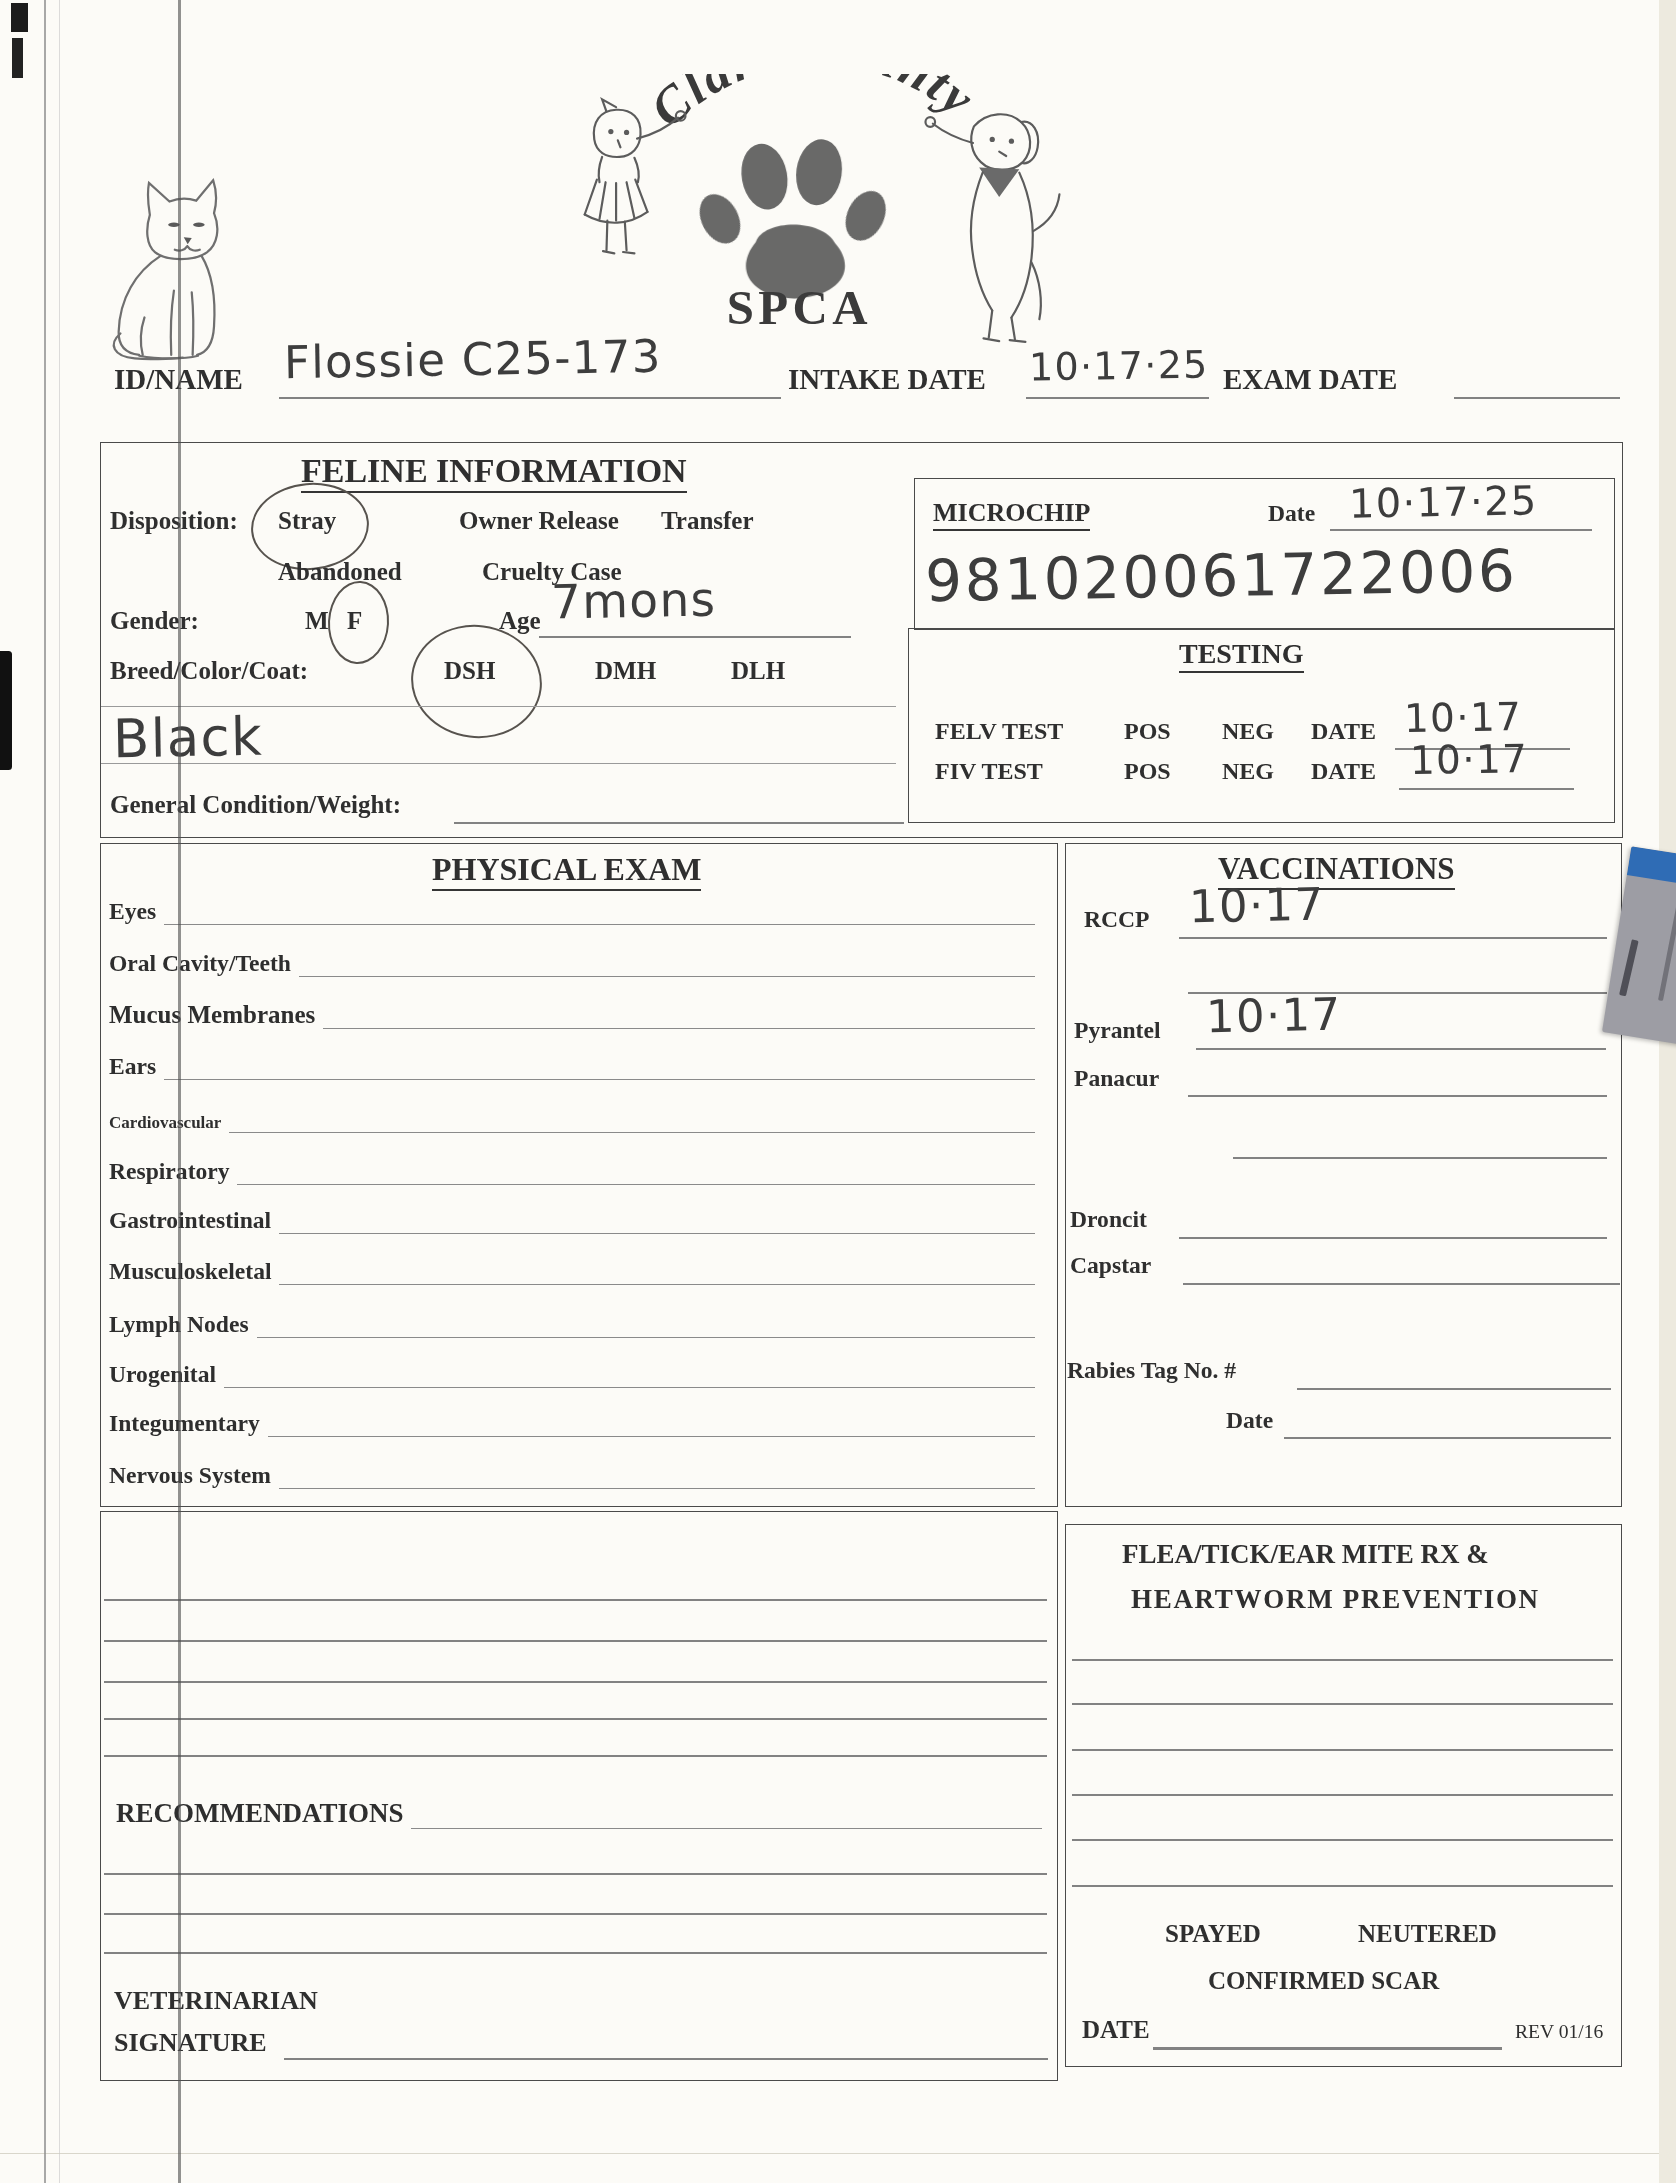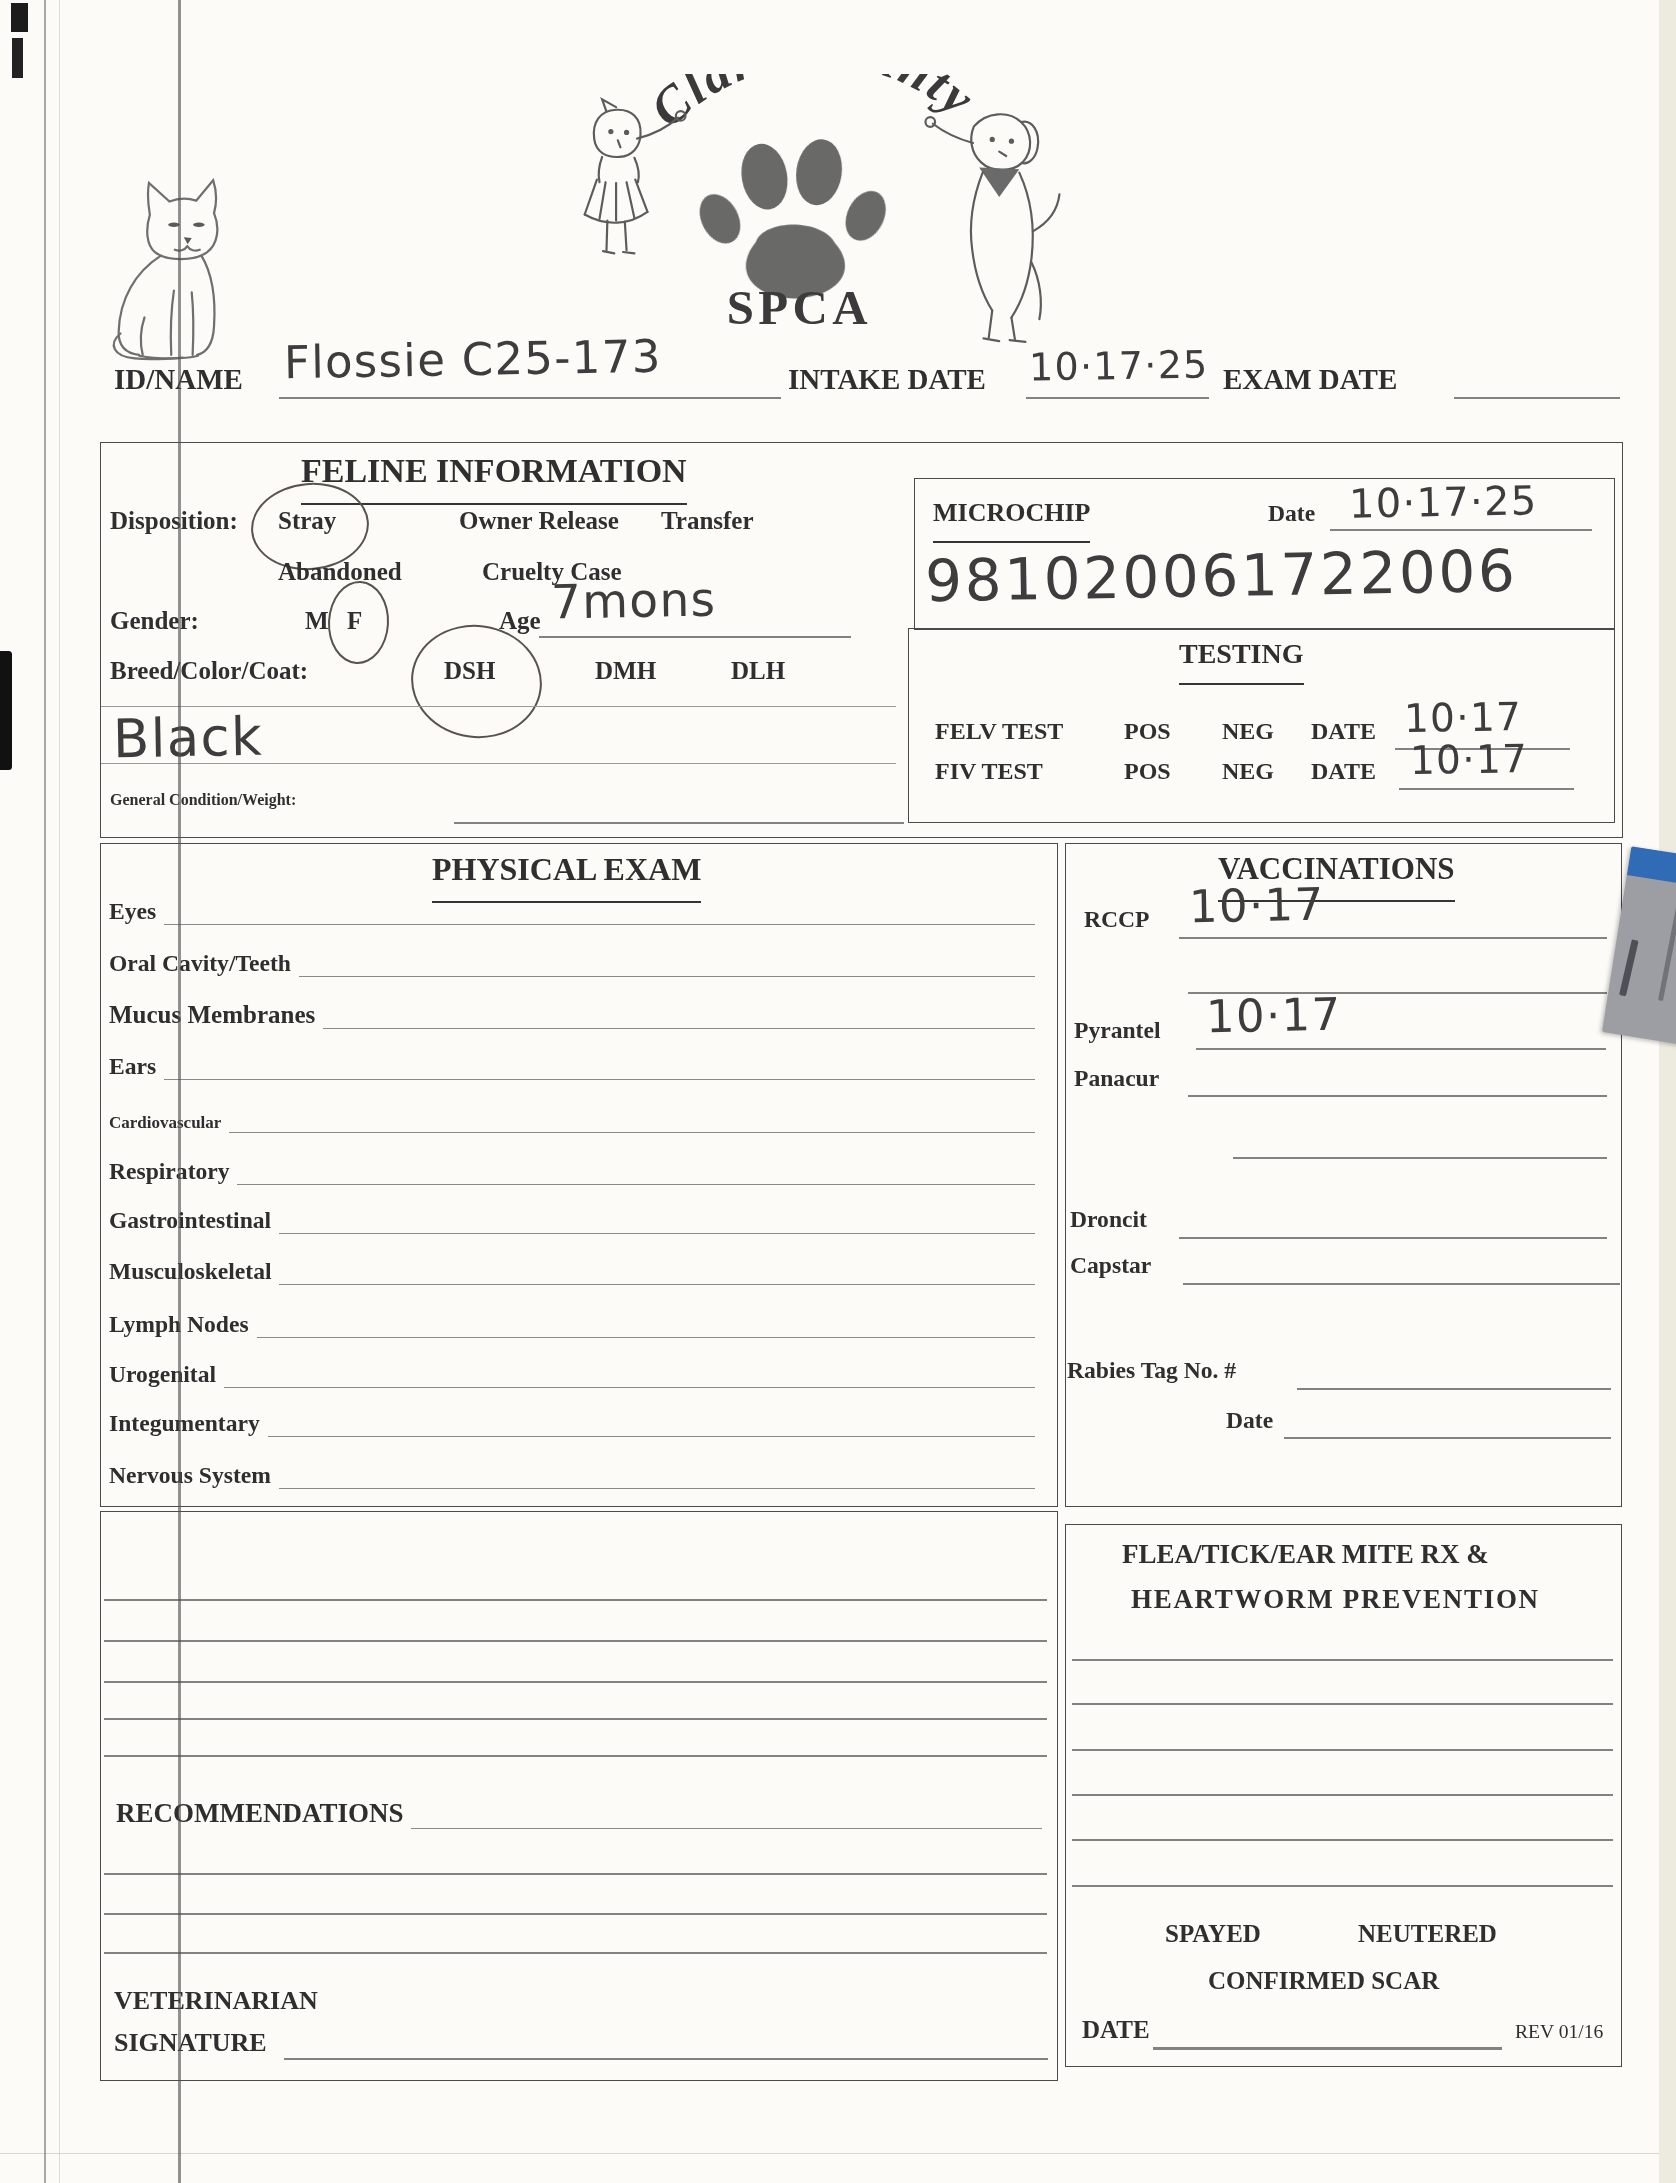--- a/index.html
+++ b/index.html
@@ -5,21 +5,21 @@
   html,body{margin:0;padding:0;background:#e8e6df;}
   .page{position:relative;width:1677px;height:2199px;background:#fcfbf7;overflow:hidden;
         font-family:"Liberation Serif",serif;color:#2e2e2e;}
   .abs{position:absolute;}
   .lbl{position:absolute;font-family:"Liberation Serif",serif;font-weight:bold;color:#2f2f2f;white-space:nowrap;}
   .hw{position:absolute;font-family:"DejaVu Sans",sans-serif;color:#3d3d3d;white-space:nowrap;
       transform:rotate(-1deg);letter-spacing:1.3px;}
   .rule{position:absolute;background:#828282;height:1.7px;}
   .rule.light{background:#9a9a9a;height:1.3px;}
   .box{position:absolute;border:1.7px solid #4a4a4a;background:transparent;}
-  .titleU{border-bottom:2.6px solid #353535;padding-bottom:13px;}
+  .titleU{border-bottom:2.6px solid #353535;padding-bottom:1px;}
   .row{position:absolute;display:flex;align-items:flex-end;}
   .row .t{white-space:nowrap;font-weight:bold;font-family:"Liberation Serif",serif;}
   .row .ln{flex:1;border-bottom:1.7px solid #8a8a8a;margin-left:7.9px;height:4.4px;}
   .circ{position:absolute;border:2.6px solid #57534e;border-radius:50%;}
   .scanline{position:absolute;top:0;bottom:0;z-index:50;}
   .sticker{position:absolute;z-index:60;}
   svg{display:block;}
 </style>
 </head>
 <body>
@@ -132,21 +132,21 @@
   <div class="lbl" style="left:110px;top:657px;font-size:25px;">Breed/Color/Coat:</div>
   <div class="lbl" style="left:444px;top:657px;font-size:25px;">DSH</div>
   <div class="circ" style="left:411px;top:625px;width:127px;height:109px;transform:rotate(7deg);"></div>
   <div class="lbl" style="left:595px;top:657px;font-size:25px;">DMH</div>
   <div class="lbl" style="left:731px;top:657px;font-size:25px;">DLH</div>
 
   <div class="rule light" style="left:101px;top:706px;width:795px;"></div>
   <div class="hw" style="left:113px;top:707px;font-size:53px;">Black</div>
   <div class="rule light" style="left:101px;top:763px;width:795px;"></div>
 
-  <div class="lbl" style="left:110px;top:791px;font-size:16px;text-align:center;">General Condition/Weight:</div>
+  <div class="lbl" style="left:110px;top:791px;font-size:25px;text-align:center;">General Condition/Weight:</div>
   <div class="rule" style="left:454px;top:822px;width:450px;height:1.7px;"></div>
 
   <div class="box" style="left:914px;top:478px;width:699px;height:150px;"></div>
   <div class="lbl titleU" style="left:933px;top:498px;font-size:26px;border-bottom-width:2.2px;">MICROCHIP</div>
   <div class="lbl" style="left:1268px;top:500px;font-size:23.6px;">Date</div>
   <div class="rule" style="left:1330px;top:529px;width:262px;height:2.2px;"></div>
   <div class="hw" style="left:1349px;top:479px;font-size:40px;">10·17·25</div>
   <div class="hw" style="left:925px;top:542px;font-size:58px;letter-spacing:2.6px;">981020061722006</div>
 
   <div class="box" style="left:908px;top:628px;width:705px;height:193px;"></div>

